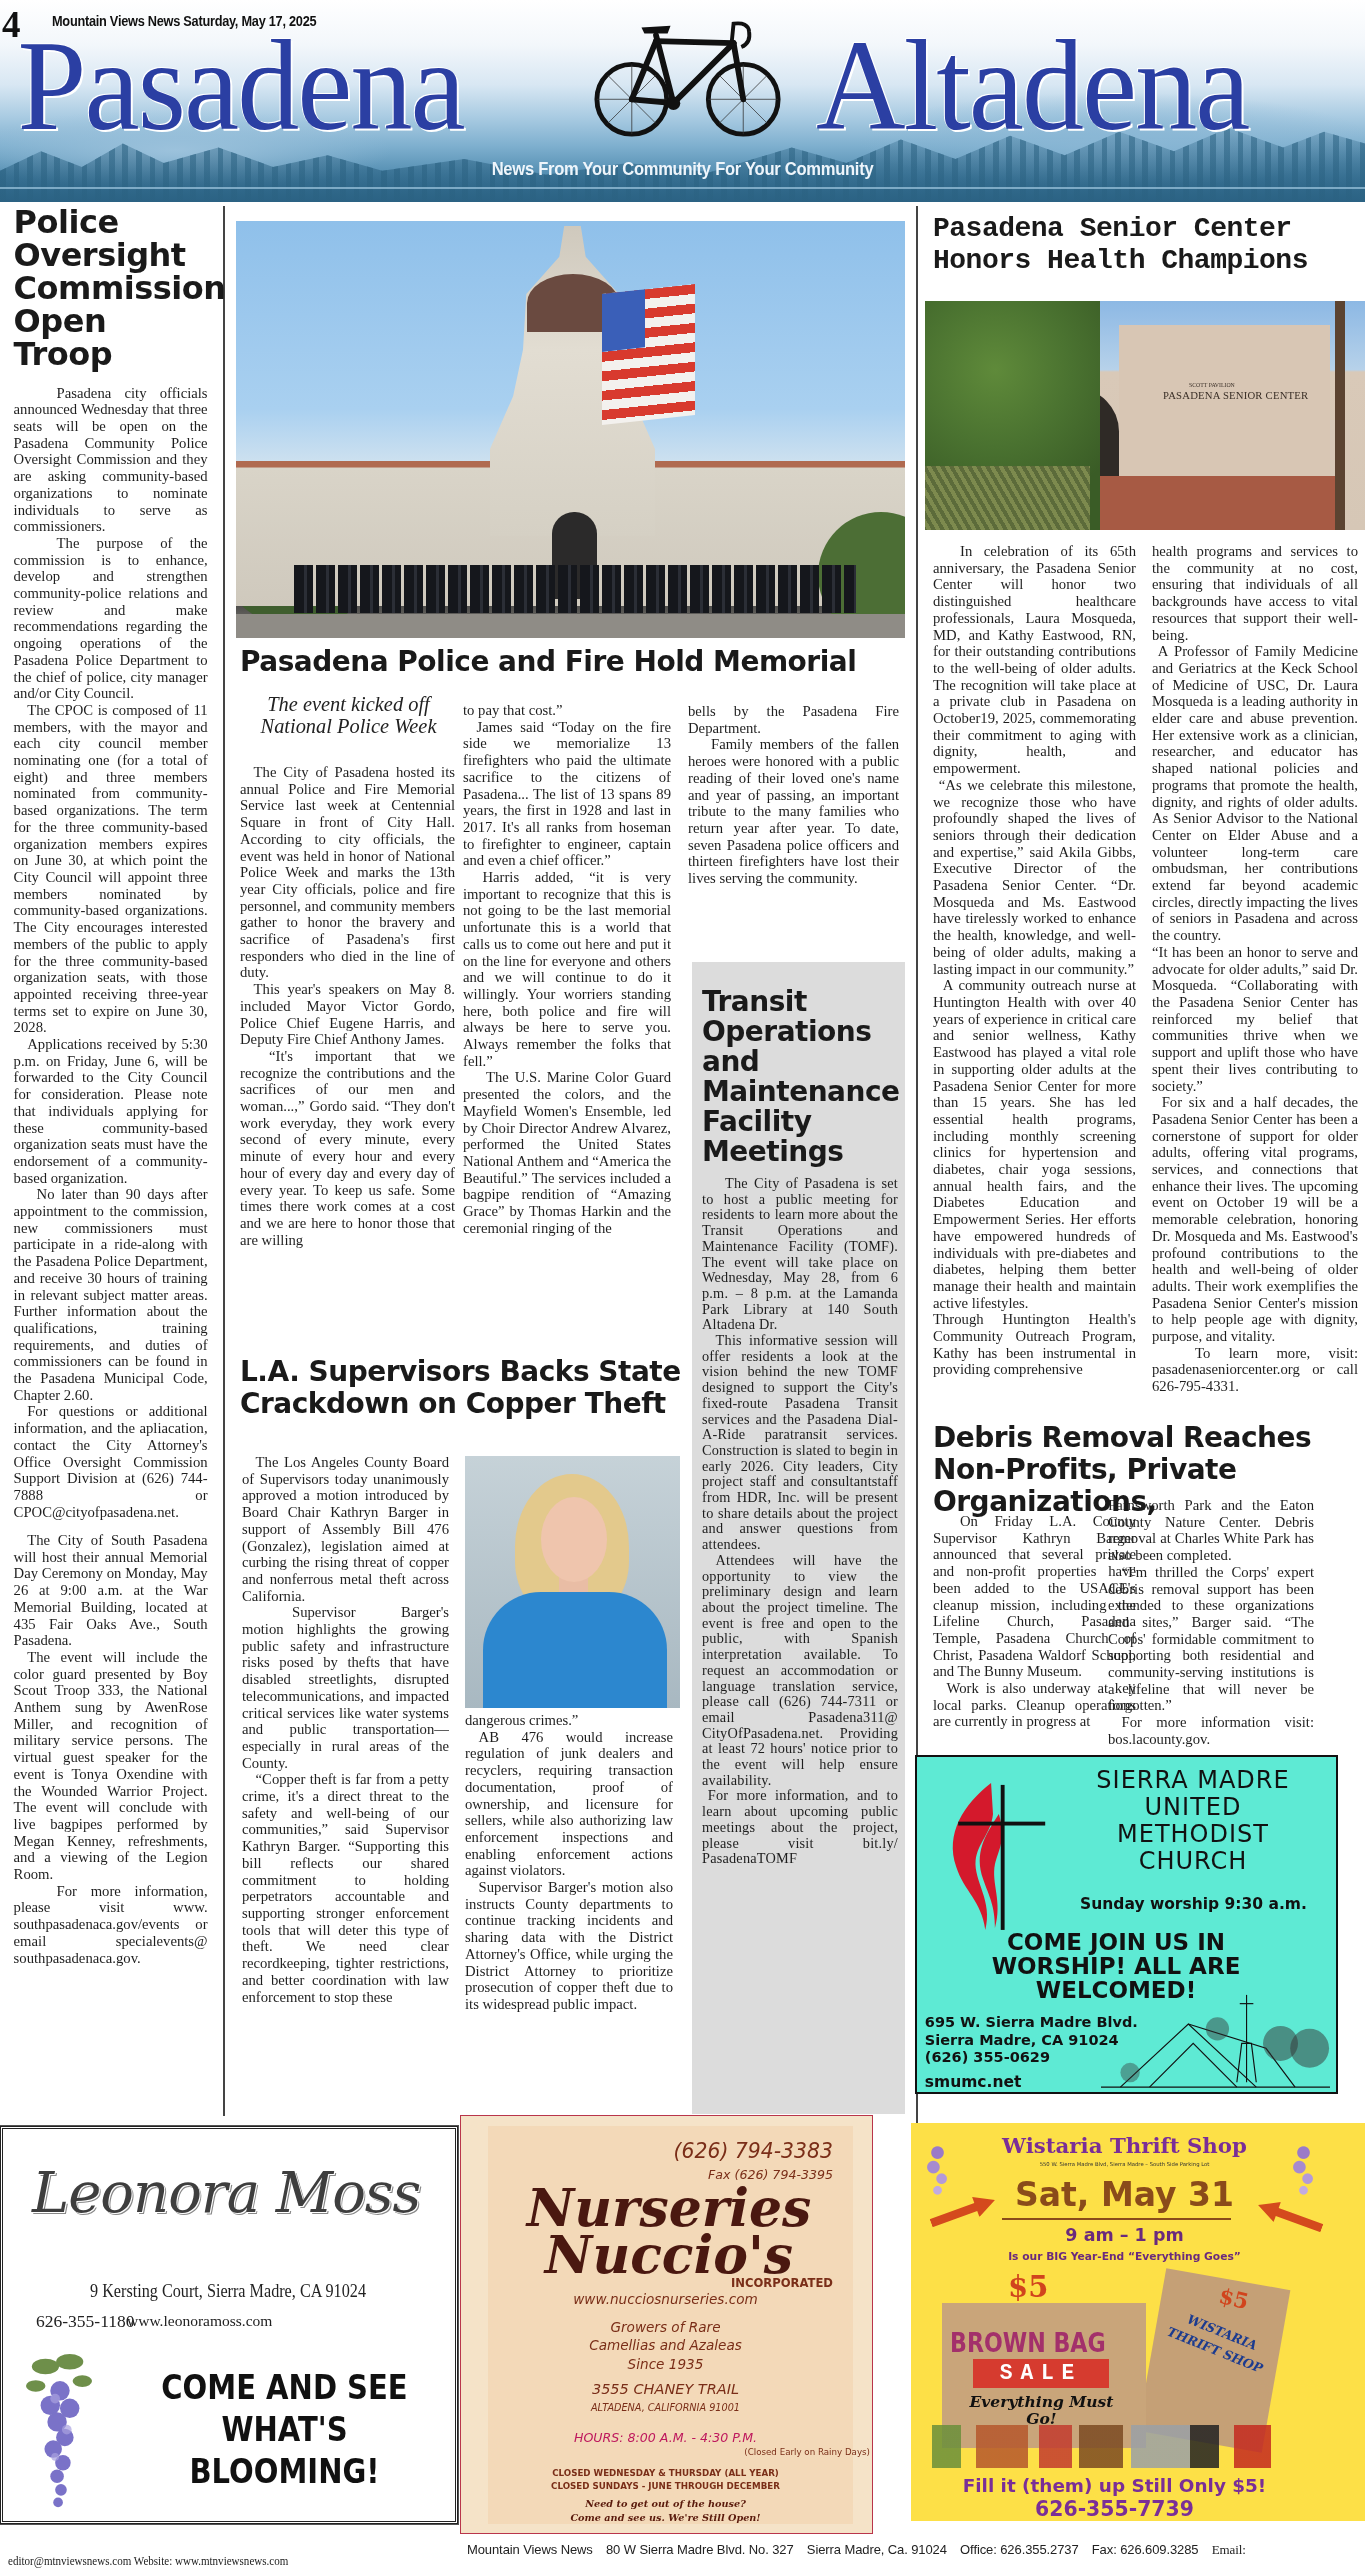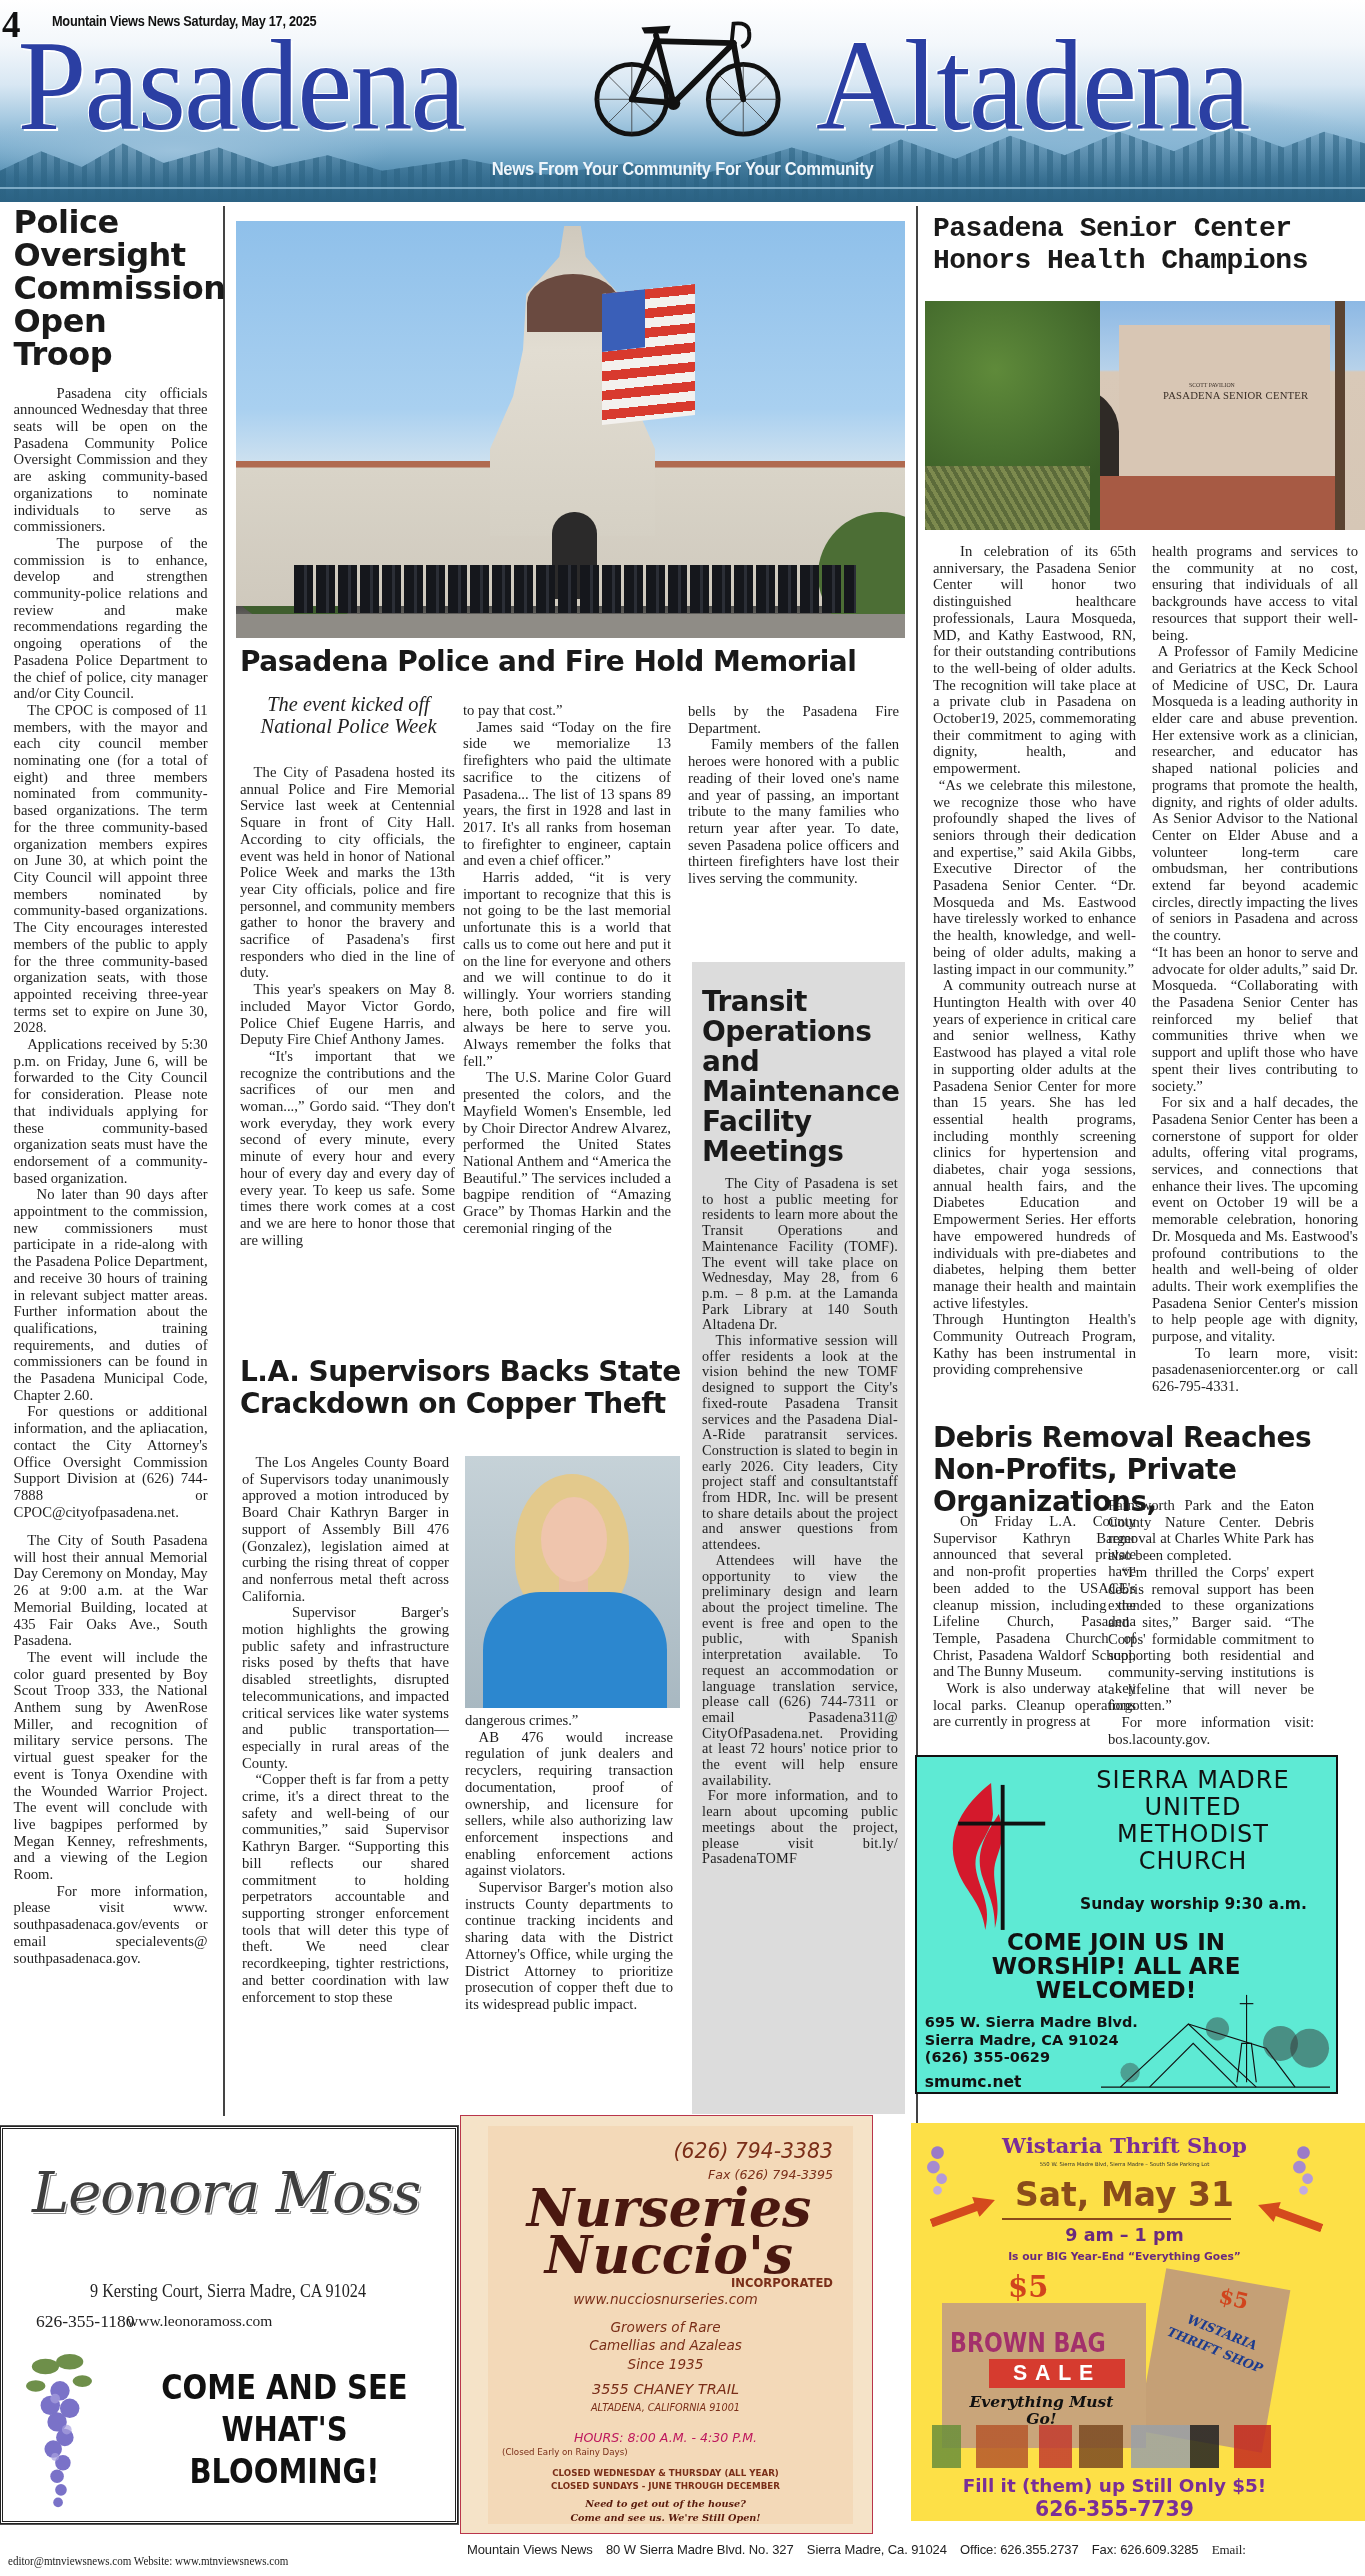--- a/index.html
+++ b/index.html
@@ -123,39 +123,39 @@
   .nuccio-inner { position:absolute; left:27px; top:9.7px; width:365px; height:398px; background:#f3d9b8; }
   .nuccio-phone { position:absolute; right:39px; top:23px; font-family:"DejaVu Sans", sans-serif; font-style:italic; font-size:20.4px; color:#7a2e18; }
   .nuccio-fax { position:absolute; right:39px; top:51px; font-family:"DejaVu Sans", sans-serif; font-style:italic; font-size:12.6px; color:#7a2e18; }
   .nuccio-name { position:absolute; left:48px; top:68px; width:320px; text-align:center; font-family:"DejaVu Serif", serif; font-style:italic; font-weight:bold; font-size:52px; line-height:47px; color:#4a1810; }
   .nuccio-inc { position:absolute; right:39px; top:160px; font-family:"DejaVu Sans", sans-serif; font-weight:bold; font-size:11.6px; color:#7a2e18; }
   .nuccio-web { position:absolute; left:0; width:409px; top:175px; text-align:center; font-family:"DejaVu Sans", sans-serif; font-style:italic; font-size:13.6px; color:#7a2e18; }
   .nuccio-grow { position:absolute; left:0; width:409px; top:202px; text-align:center; font-family:"DejaVu Sans", sans-serif; font-style:italic; font-size:13.6px; line-height:18.4px; color:#7a2e18; }
   .nuccio-addr { position:absolute; left:0; width:409px; top:265px; text-align:center; font-family:"DejaVu Sans", sans-serif; font-style:italic; font-size:14.5px; color:#7a2e18; }
   .nuccio-city { position:absolute; left:0; width:409px; top:286px; text-align:center; font-family:"DejaVu Sans", sans-serif; font-style:italic; font-size:9.7px; color:#7a2e18; }
   .nuccio-hours { position:absolute; left:0; width:409px; top:314px; text-align:center; font-family:"DejaVu Sans", sans-serif; font-style:italic; font-size:12.6px; color:#be185d; }
-  .nuccio-rainy { position:absolute; left:0; width:409px; top:331px; text-align:left; font-family:"DejaVu Sans", sans-serif; font-size:8.7px; color:#7a2e18;padding-left:41px; }
+  .nuccio-rainy { position:absolute; left:0; width:409px; top:331px; text-align:right; font-family:"DejaVu Sans", sans-serif; font-size:8.7px; color:#7a2e18; }
   .nuccio-closed { position:absolute; left:0; width:409px; top:351px; text-align:center; font-family:"DejaVu Sans", sans-serif; font-weight:bold; font-size:8.7px; line-height:12.6px; color:#7a2e18; }
   .nuccio-need { position:absolute; left:0; width:409px; top:381px; text-align:center; font-family:"DejaVu Serif", serif; font-style:italic; font-weight:bold; font-size:9.7px; line-height:13.6px; color:#5a1a0c; }
 
   .wistaria-ad { position:absolute; left:911px; top:2123px; width:454px; height:398px; background:#fde047; }
   .wis-title { position:absolute; left:0; width:427px; top:9.7px; text-align:center; font-family:"DejaVu Serif", serif; font-weight:bold; font-size:21.3px; color:#7a2e97; }
   .wis-addr { position:absolute; left:0; width:427px; top:38px; text-align:center; font-family:"DejaVu Sans", sans-serif; font-size:5.3px; color:#333; }
   .wis-date { position:absolute; left:0; width:427px; top:52px; text-align:center; font-family:"DejaVu Sans", sans-serif; font-weight:bold; font-size:33px; color:#8a4b1a; }
   .wis-underline { position:absolute; left:91px; top:95px; width:229px; height:1.9px; background:#8a4b1a; }
   .wis-arrow-l { position:absolute; left:17.5px; top:78px; width:68px; height:21.3px; background:#d44a1d; transform: rotate(-20deg); clip-path: polygon(0 30%, 70% 30%, 70% 0, 100% 50%, 70% 100%, 70% 70%, 0 70%); }
   .wis-arrow-r { position:absolute; left:345px; top:83px; width:68px; height:21.3px; background:#d44a1d; transform: rotate(200deg); clip-path: polygon(0 30%, 70% 30%, 70% 0, 100% 50%, 70% 100%, 70% 70%, 0 70%); }
   .wis-time { position:absolute; left:0; width:427px; top:102px; text-align:center; font-family:"DejaVu Sans", sans-serif; font-weight:bold; font-size:17.5px; color:#6a2a7d; }
   .wis-big { position:absolute; left:0; width:427px; top:127px; text-align:center; font-family:"DejaVu Sans", sans-serif; font-weight:bold; font-size:10.7px; color:#6a2a7d; }
   .wis-bag1 { position:absolute; left:31px; top:180px; width:204px; height:145px; background:#c9a57a; }
   .wis-bag2 { position:absolute; left:240px; top:155px; width:126px; height:165px; background:#c5a076; transform: rotate(10deg); }
   .wis-price1 { position:absolute; left:97px; top:147px; font-family:"DejaVu Serif", serif; font-weight:bold; font-size:29px; color:#d1441d; }
   .wis-price2 { position:absolute; left:308px; top:163px; font-family:"DejaVu Serif", serif; font-weight:bold; font-size:21.3px; color:#d1441d; transform: rotate(14deg); }
   .wis-brown { position:absolute; left:39px; top:204px; font-family:"DejaVu Sans", sans-serif; font-weight:bold; font-size:27px; color:#a3306b; transform: scaleX(0.82); transform-origin:left; }
-  .wis-sale { position:absolute; left:78px; top:236px; width:136px; height:29px; background:#d63b2f; color:#fff; text-align:center; font-family:Liberation Sans, sans-serif; font-weight:bold; font-size:21.3px; letter-spacing:7.8px; line-height:29px; }
+  .wis-sale { position:absolute; left:62px; top:236px; width:136px; height:29px; background:#d63b2f; color:#fff; text-align:center; font-family:Liberation Mono, monospace; font-weight:bold; font-size:21.3px; letter-spacing:7.8px; line-height:29px; }
   .wis-every { position:absolute; left:58px; top:271px; width:145px; text-align:center; font-family:"DejaVu Serif", serif; font-style:italic; font-weight:bold; font-size:15.5px; line-height:16.5px; color:#111; }
   .wis-bagtext { position:absolute; left:254px; top:199px; width:107px; font-family:"DejaVu Serif", serif; font-style:italic; font-weight:bold; font-size:12.6px; line-height:19.4px; color:#1c3b8f; transform: rotate(22deg); text-align:center; }
   .wis-items { position:absolute; left:21.3px; top:302px; width:368px; height:43px;
      background: linear-gradient(90deg, #6a8f3a 0 8%, transparent 8% 12%, #b5572c 12% 26%, transparent 26% 29%, #c23b2e 29% 38%, transparent 38% 40%, #7b4a22 40% 52%, transparent 52% 54%, #9aa0a6 54% 70%, #222 70% 78%, transparent 78% 82%, #c42a1f 82% 92%, transparent 92%); opacity:0.85; }
   .wis-fill { position:absolute; left:0; width:407px; top:352px; text-align:center; font-family:"DejaVu Sans", sans-serif; font-weight:bold; font-size:18.4px; color:#7a2e97; }
   .wis-phone { position:absolute; left:0; width:407px; top:374px; text-align:center; font-family:"DejaVu Sans", sans-serif; font-weight:bold; font-size:20.4px; color:#7a2e97; }
   .wis-flower { position:absolute; top:17.5px; width:41px; height:58px; background: radial-gradient(circle at 50% 20%, #9a7ac8 0 5.8px, transparent 6.8px), radial-gradient(circle at 40% 45%, #a68ad0 0 5.8px, transparent 6.8px), radial-gradient(circle at 60% 65%, #b49ad8 0 4.8px, transparent 5.8px), radial-gradient(circle at 50% 85%, #c2abe0 0 3.9px, transparent 4.8px); }
 
   
   .footer-left { position:absolute; left:7.8px; top:2554px; font-family:"Liberation Serif", serif; font-size:12px; color:#222; white-space:nowrap; transform: scaleX(0.92); transform-origin:left; }

